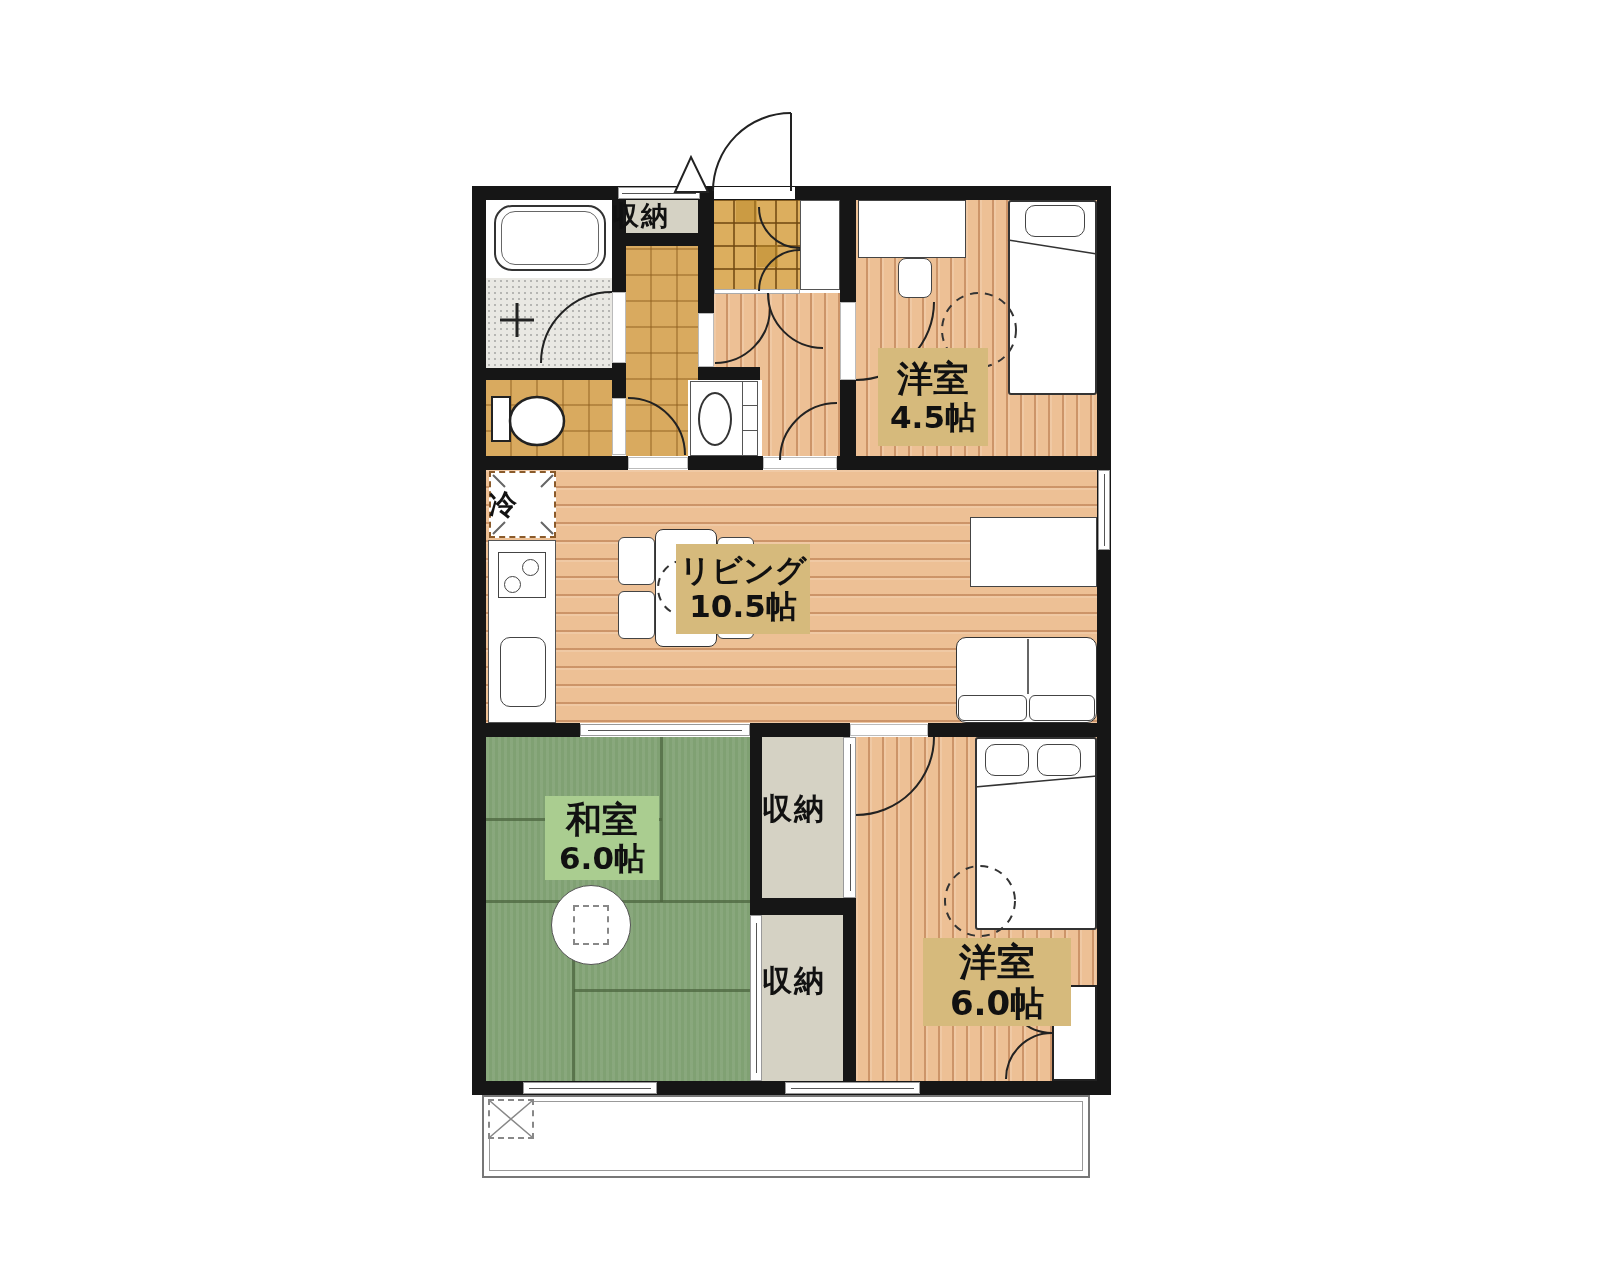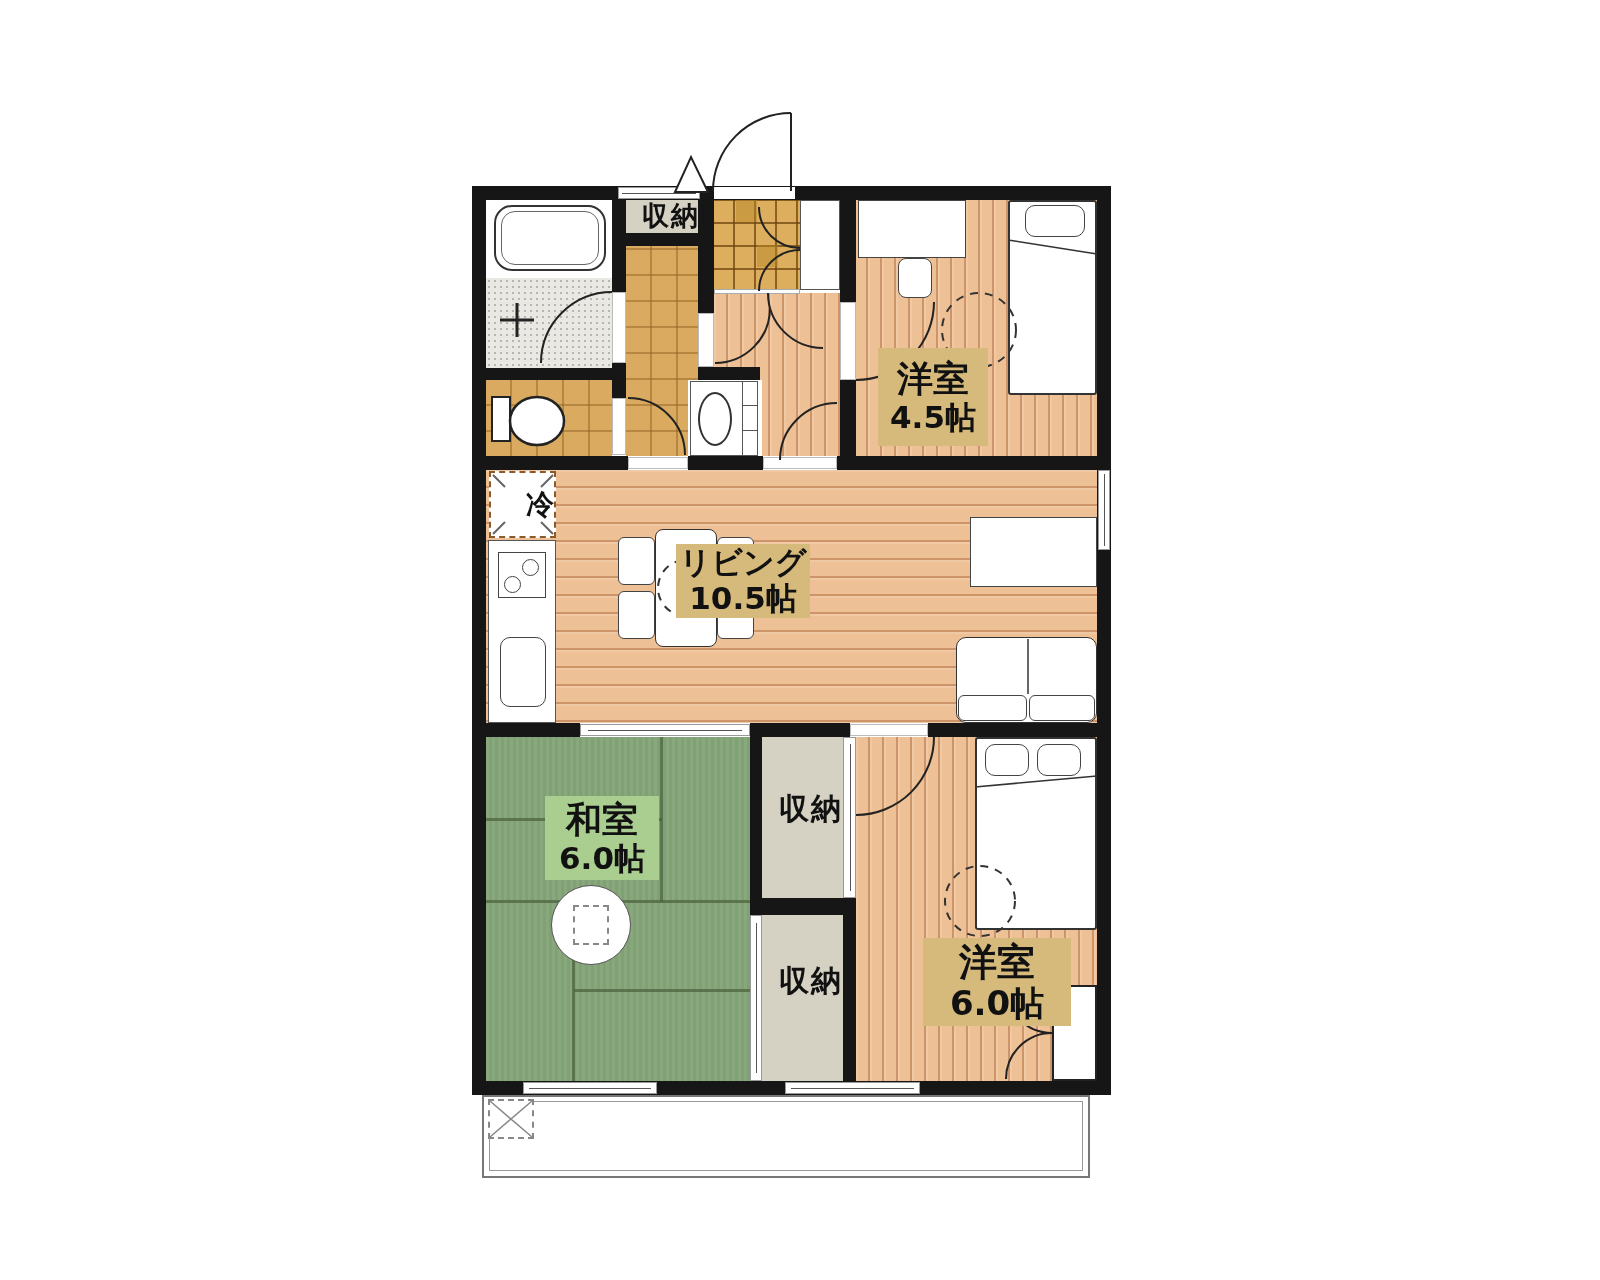--- a/index.html
+++ b/index.html
@@ -42,21 +42,21 @@
   .thinfurn{position:absolute;background:#fff;border:1.5px solid #444;box-sizing:border-box;}
   .opening{position:absolute;background:#fff;box-sizing:border-box;}
   .winH{position:absolute;background:#fff;border:1px solid #999;box-sizing:border-box;}
   .winH .mid{position:absolute;left:4%;right:4%;top:50%;height:0;border-top:1.5px solid #555;}
   .winV{position:absolute;background:#fff;border:1px solid #999;box-sizing:border-box;}
   .winV .mid{position:absolute;top:4%;bottom:4%;left:50%;width:0;border-left:1.5px solid #555;}
   .label{position:absolute;display:flex;flex-direction:column;align-items:center;justify-content:center;
          color:#111;font-weight:bold;text-align:center;line-height:1.15;}
   .label .nm{font-size:36px;}
   .label .sz{font-size:31px;font-weight:bold;}
-  .sto{position:absolute;display:flex;align-items:center;justify-content:flex-end;
+  .sto{position:absolute;display:flex;align-items:center;justify-content:flex-start;
        color:#111;font-weight:bold;font-size:30px;letter-spacing:2px;}
   svg.overlay{position:absolute;left:0;top:0;pointer-events:none;}
 </style>
 </head>
 <body>
 
 <div class="canvas">
 
   <div class="room whitefloor abs" style="left:486px;top:200px;width:126px;height:168px;"></div>
   <div class="room stipple abs" style="left:486px;top:278px;width:126px;height:90px;"></div>
@@ -216,21 +216,21 @@
       <path d="M493 475 l12 12 M553 475 l-12 12 M493 534 l12 -12 M553 534 l-12 -12"></path>
     </g>
     <g stroke="#222" stroke-width="3">
       <path d="M500 320 h34 M517 303 v34"></path>
     </g>
     <ellipse cx="537" cy="421" rx="27" ry="24" fill="#fff" stroke="#222" stroke-width="2.5"></ellipse>
     <polygon points="675,192 708,192 691,157" fill="#fff" stroke="#222" stroke-width="2"></polygon>
     <path d="M490 1101 L532 1137 M532 1101 L490 1137" stroke="#888" stroke-width="1.5" fill="none"></path>
   </svg>
 
-  <div class="label" style="left:676px;top:544px;width:134px;height:74px;background:var(--label-tan);">
+  <div class="label" style="left:676px;top:544px;width:134px;height:90px;background:var(--label-tan);">
     <div class="nm" style="font-size:31px;">リビング</div>
     <div class="sz">10.5帖</div>
   </div>
   <div class="label" style="left:878px;top:348px;width:110px;height:98px;background:var(--label-tan);">
     <div class="nm">洋室</div>
     <div class="sz">4.5帖</div>
   </div>
   <div class="label" style="left:545px;top:796px;width:114px;height:84px;background:var(--label-green);">
     <div class="nm">和室</div>
     <div class="sz">6.0帖</div>

